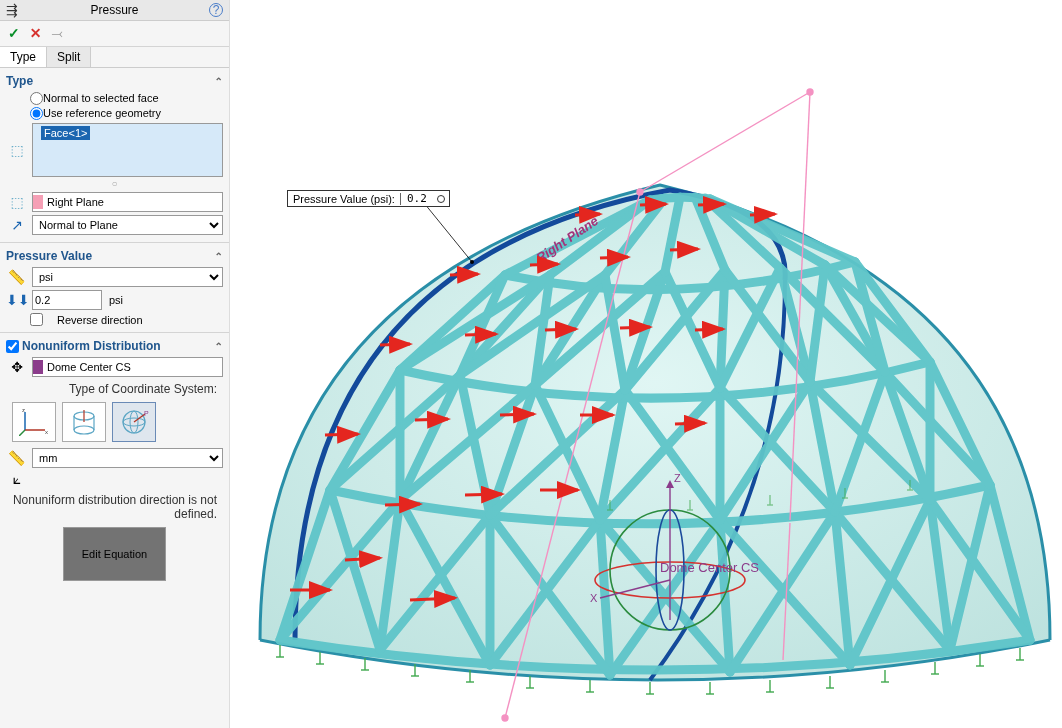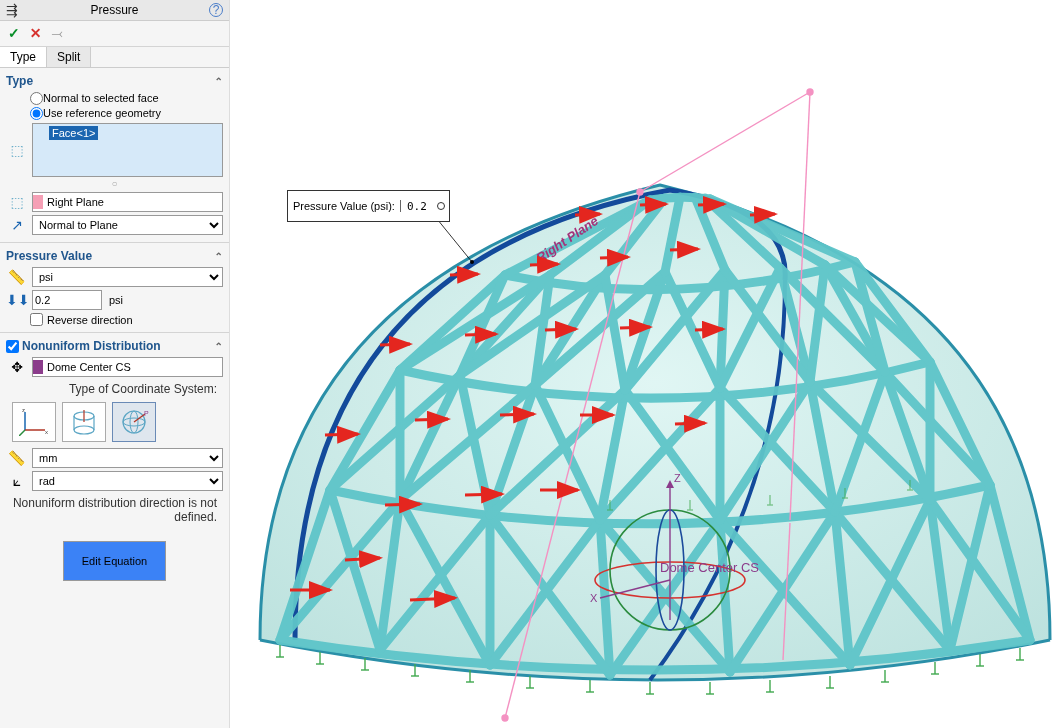--- a/index.html
+++ b/index.html
@@ -24,48 +24,48 @@
 
 .section { border-bottom: 1px solid #d4d4d4; padding: 4px 6px; }
 .section-head { display: flex; justify-content: space-between; align-items: center; color: #20568d; font-weight: 600; margin: 2px 0 4px 0; cursor: pointer; }
 .caret { color: #666; font-size: 10px; }
 
 .radio-row { display: flex; align-items: flex-start; margin: 2px 0 2px 24px; font-size: 11px; }
 .radio-row input { margin: 0; }
 
 .field-row { display: flex; align-items: center; gap: 4px; margin: 3px 0; }
 .field-icon { width: 22px; text-align: center; font-size: 14px; }
-.sel-box { flex: 1; background: #d6e9f9; border: 1px solid #999; min-height: 54px; padding: 2px 16px; font-size: 11px; color: #223; }
+.sel-box { flex: 1; background: #d6e9f9; border: 1px solid #999; min-height: 54px; padding: 2px 8px; font-size: 11px; color: #223; }
 .sel-item { background: #1b65b0; color: #fff; padding: 1px 3px; display: inline-block; }
 
 .text-input { flex: 1; border: 1px solid #999; padding: 2px 4px; font-size: 11px; background: #fff; }
 .text-input.with-swatch { padding-left: 0; display: flex; align-items: center; gap: 4px; }
 .swatch { width: 10px; height: 14px; display: inline-block; }
 .swatch.pink { background: #f59fb5; }
 .swatch.purple { background: #8b3c8b; }
 
 select.dd { flex: 1; border: 1px solid #999; font-size: 11px; padding: 0 2px; background: #fff; height: 20px; }
 input.spin { width: 70px; border: 1px solid #999; font-size: 11px; padding: 1px 2px; background: #fff; height: 20px; }
 .unit-label { font-size: 11px; padding-left: 3px; }
 
-.check-row { display: flex; align-items: center; gap: 4px; margin: 2px 0 2px 24px; font-size: 11px; }
+.check-row { display: flex; align-items: center; gap: 14px; margin: 2px 0 2px 24px; font-size: 11px; }
 
 .cs-icons { display: flex; gap: 6px; margin: 4px 0 6px 6px; }
 .cs-btn { width: 44px; height: 40px; border: 1px solid #aaa; display: flex; align-items: center; justify-content: center; font-size: 11px; cursor: pointer; background: #fff; }
 .cs-btn.sel { background: #dfe6ee; border-color: #6a8ab6; }
 
 .note { font-size: 12px; color: #333; padding: 2px 6px; text-align: right; }
-.center-btn { margin: 15px auto 8px auto; display: block; padding: 13px 18px; font-size: 11px; background: #3b82f6; border: 1px solid #999; cursor: pointer; }
+.center-btn { margin: 4px auto 8px auto; display: block; padding: 20px 18px; font-size: 11px; background: #737373; border: 1px solid #999; cursor: pointer; }
 
 
 .viewport { position: absolute; left: 230px; top: 0; right: 0; bottom: 0; background: #fff; }
 .viewport svg { width: 100%; height: 100%; }
 
 
-.callout { position: absolute; left: 287px; top: 190px; background: #fff; border: 1px solid #333; font-size: 11px; display: flex; align-items: center; height: 32px; z-index: 5; }
+.callout { position: absolute; left: 287px; top: 190px; background: #fff; border: 1px solid #333; font-size: 11px; display: flex; align-items: center; height: 17px; z-index: 5; }
 .callout .lbl { padding: 0 5px; border-right: 1px solid #666; }
 .callout .val { padding: 0 6px; font-family: monospace; }
 .callout-dot { width: 8px; height: 8px; border: 1px solid #333; border-radius: 50%; margin: 0 4px; }
 
 </style>
 </head>
 <body>
 
 <div class="panel">
   <div class="panel-header">
@@ -186,23 +186,20 @@
       </div>
     </div>
     <div class="field-row">
       <span class="field-icon" style="color:#d4a739">📏</span>
       <select class="dd">
         <option>mm</option>
       </select>
     </div>
     <div class="field-row">
       <span class="field-icon">⟀</span>
-      <select class="dd">
-        <option>rad</option>
-      </select>
     </div>
     <div class="note">Nonuniform distribution direction is not defined.</div>
     <button class="center-btn">Edit Equation</button>
   </div>
 </div>
 
 <svg style="position:absolute;left:230px;top:0;width:832px;height:728px;pointer-events:none;z-index:4">
   <line x1="190" y1="198" x2="242" y2="262" stroke="#000" stroke-width="0.8"></line>
   <circle cx="242" cy="262" r="2" fill="#000"></circle>
 </svg>

